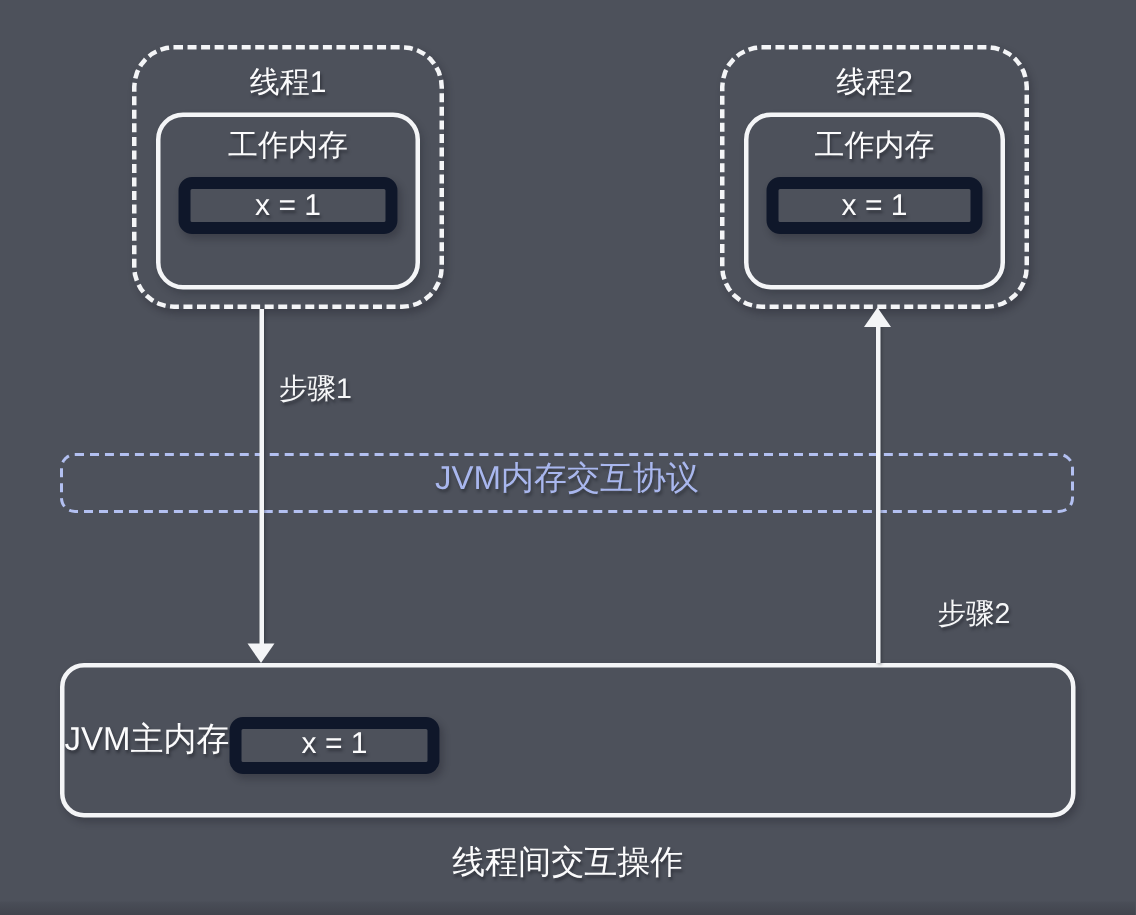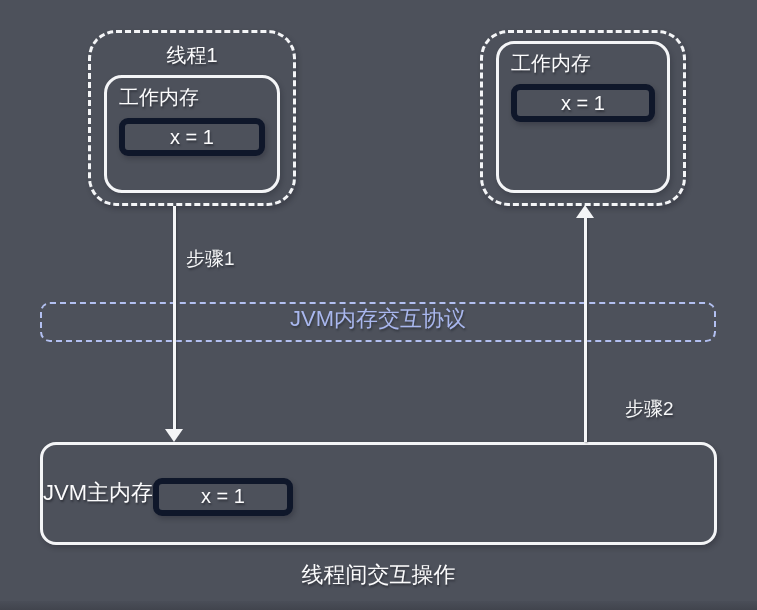--- a/index.html
+++ b/index.html
@@ -46,27 +46,27 @@
     border-radius: 18px;
     box-sizing: border-box;
     display: flex;
     flex-direction: column;
     padding: 5px 12px 12px;
     box-shadow: 2px 3px 5px rgba(25,28,35,0.25);
   }
   .work-mem-title {
     color: #fbfbfc;
     font-size: 20px;
-    text-align: left;
+    text-align: center;
     line-height: 28px;
     margin-bottom: 7px;
     text-shadow: 1px 2px 2px rgba(25,28,35,0.55);
   }
   .value-box {
-    border: 6px solid #0f172a;
+    border: 8px solid #0f172a;
     border-radius: 9px;
     box-sizing: border-box;
     height: 38px;
     display: flex;
     align-items: center;
     justify-content: center;
     color: #fbfbfc;
     font-size: 20px;
     box-shadow: 2px 3px 5px rgba(25,28,35,0.30);
     text-shadow: 1px 2px 2px rgba(25,28,35,0.55);
@@ -162,20 +162,21 @@
 
   <div class="thread-box" style="left:88px; top:30px; width:208px; height:176px;">
     <div class="thread-title">线程1</div>
     <div class="work-mem">
       <div class="work-mem-title">工作内存</div>
       <div class="value-box">x = 1</div>
     </div>
   </div>
 
   <div class="thread-box" style="left:480px; top:30px; width:206px; height:176px;">
+    <div class="thread-title">线程2</div>
     <div class="work-mem">
       <div class="work-mem-title">工作内存</div>
       <div class="value-box">x = 1</div>
     </div>
   </div>
 
   <div class="arrow-line" style="left:173px; top:206px; height:226px;"></div>
   <div class="arrow-head down" style="left:165px; top:429px;"></div>
   <div class="step-label" style="left:186px; top:246px;">步骤1</div>
 

